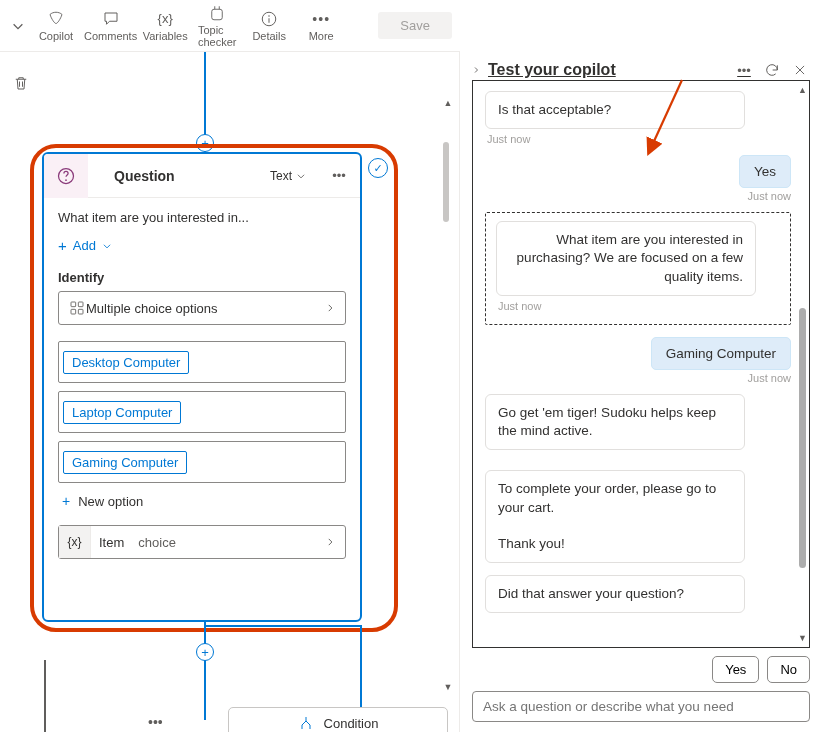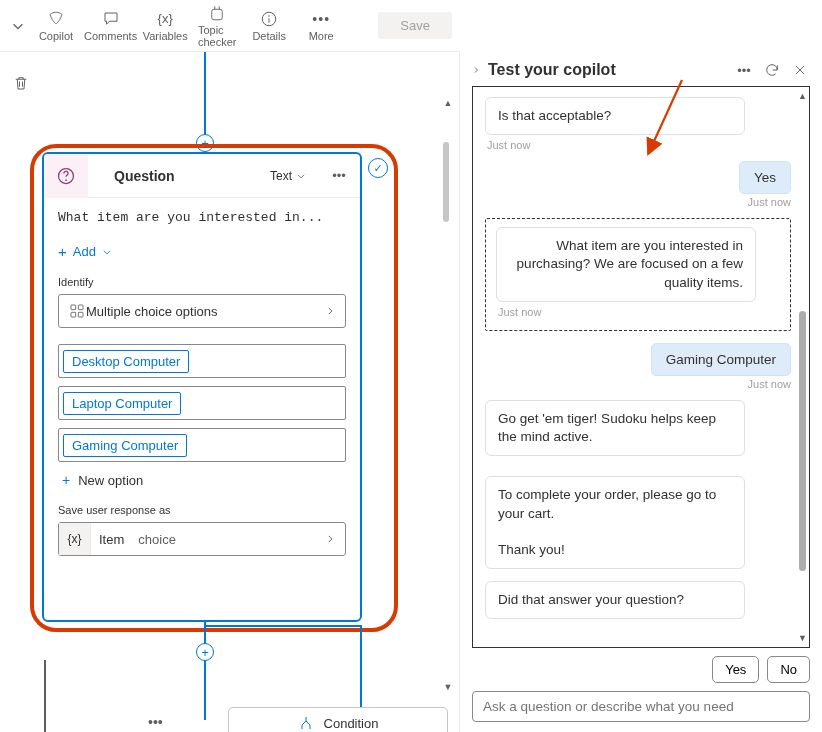--- a/index.html
+++ b/index.html
@@ -136,35 +136,35 @@
   .card-icon {
     width:44px; height:44px; background:#faf0f6;
     display:flex; align-items:center; justify-content:center;
     border-top-left-radius:4px;
     color:#8a3a7a;
   }
   .card-title { font-weight:600; font-size:14px; margin-left:10px; flex:1; }
   .card-type { font-size:12px; color:#323130; margin-right:6px; display:flex; align-items:center; gap:4px; }
   .card-more { width:22px; text-align:center; cursor:pointer; color:#605e5c; }
   .card-body { padding: 12px 14px 4px 14px; }
-  .q-text { font-size: 13px; margin-bottom: 18px; font-family: Liberation Mono, monospace; }
+  .q-text { font-size: 13px; margin-bottom: 12px; }
   .addrow {
     display:flex; align-items:center; gap:6px; color:#0078d4; font-size:13px; cursor:pointer;
     margin-bottom: 16px;
   }
-  .sec-label { font-weight:400; font-size:11px; margin-bottom: 6px; display:block; }
+  .sec-label { font-weight:700; font-size:13px; margin-bottom: 6px; display:block; }
   .selbox {
     border:1px solid #8a8886; border-radius:3px; height:34px;
     display:flex; align-items:center; padding:0 10px; gap:1px; cursor:pointer;
     margin-bottom: 16px;
   }
   .selbox .chev { margin-left:auto; color:#605e5c; }
   .opt-list { display:flex; flex-direction:column; gap:8px; margin-bottom:10px; }
   .opt-box {
-    border:1px solid #8a8886; border-radius:2px; height:34px;
+    border:1px solid #8a8886; border-radius:2px; height:42px;
     display:flex; align-items:center; padding:4px;
   }
   .opt-chip {
     border:1px solid #0078d4; color:#0078d4; padding:3px 8px; border-radius:2px; font-size:13px;
   }
   .newopt { display:flex; align-items:center; gap:8px; color:#323130; font-size:13px; cursor:pointer; margin: 6px 0 16px 4px; }
   .newopt .plus { color:#0078d4; font-size:14px; }
   .varbox {
     border:1px solid #8a8886; border-radius:3px; height:34px;
     display:flex; align-items:center; padding:0; gap:0; cursor:pointer;
@@ -186,21 +186,21 @@
   .cond-box .plusi { color:#0078d4; }
 
   
   .test-pane {
     flex:1; display:flex; flex-direction:column;
     background:#fff;
     padding: 8px 12px 10px 12px;
   }
   .test-header {
     display:flex; align-items:center; gap:8px;
-    margin-bottom:6px;
+    text-decoration:underline;
   }
   .test-title { font-weight:600; font-size:16px; flex:1; }
   .hdr-ic { width:20px; height:20px; display:flex; align-items:center; justify-content:center; color:#605e5c; cursor:pointer; border-radius:3px; }
   .chat-box {
     flex:1; border:1px solid #323130; position:relative;
     padding: 10px 18px 10px 12px;
     overflow:hidden;
   }
   .chat-scroll {
     position:absolute; right:2px; top:2px; bottom:2px; width:10px;
@@ -348,21 +348,20 @@
               </div>
               <div class="opt-box">
                 <span class="opt-chip">Gaming Computer</span>
               </div>
             </div>
           <div class="newopt">
             <span class="plus">+</span>
             <span>New option</span>
           </div>
 
-          <span class="sec-label">Save user response as</span>
           <div class="varbox">
             <span class="vx">{x}</span>
             <span class="vname">Item</span>
             <span class="vtype">choice</span>
             <span class="chev">
               <svg width="10" height="14" viewBox="0 0 16 16">
                   <path d="M6 3l5 5-5 5" fill="none" stroke="#605e5c" stroke-width="1.5"></path>
                 </svg>
             </span>
           </div>

